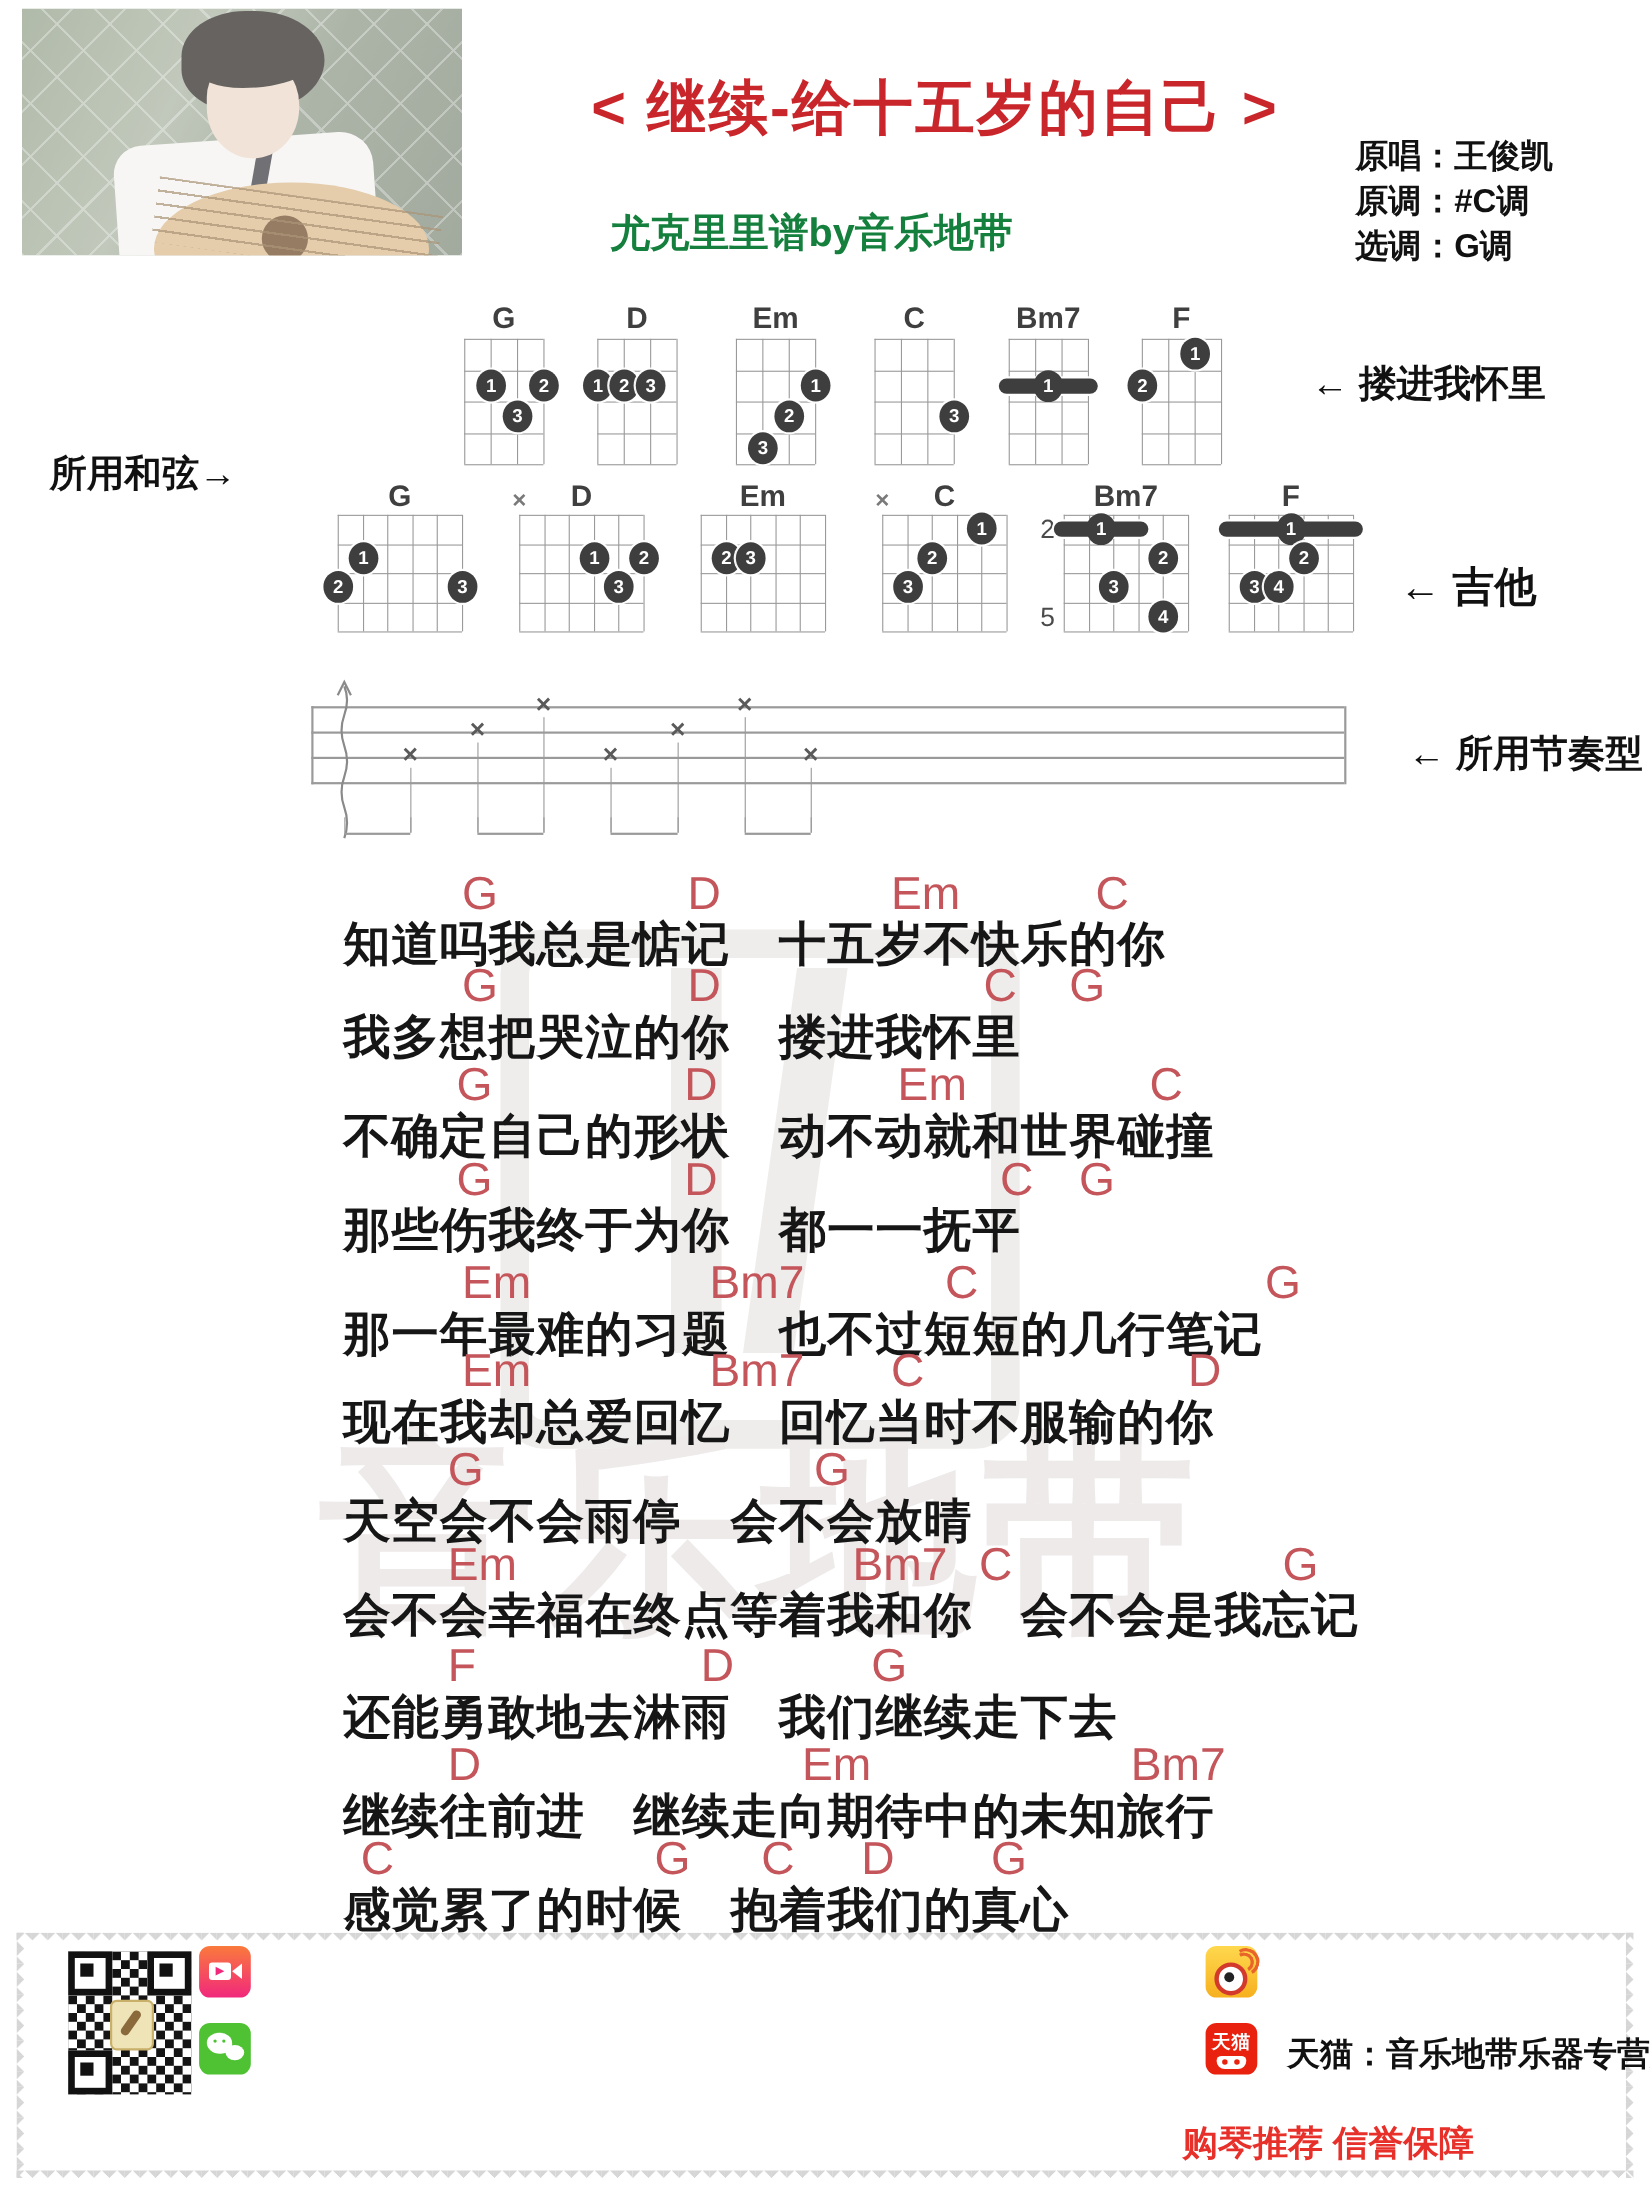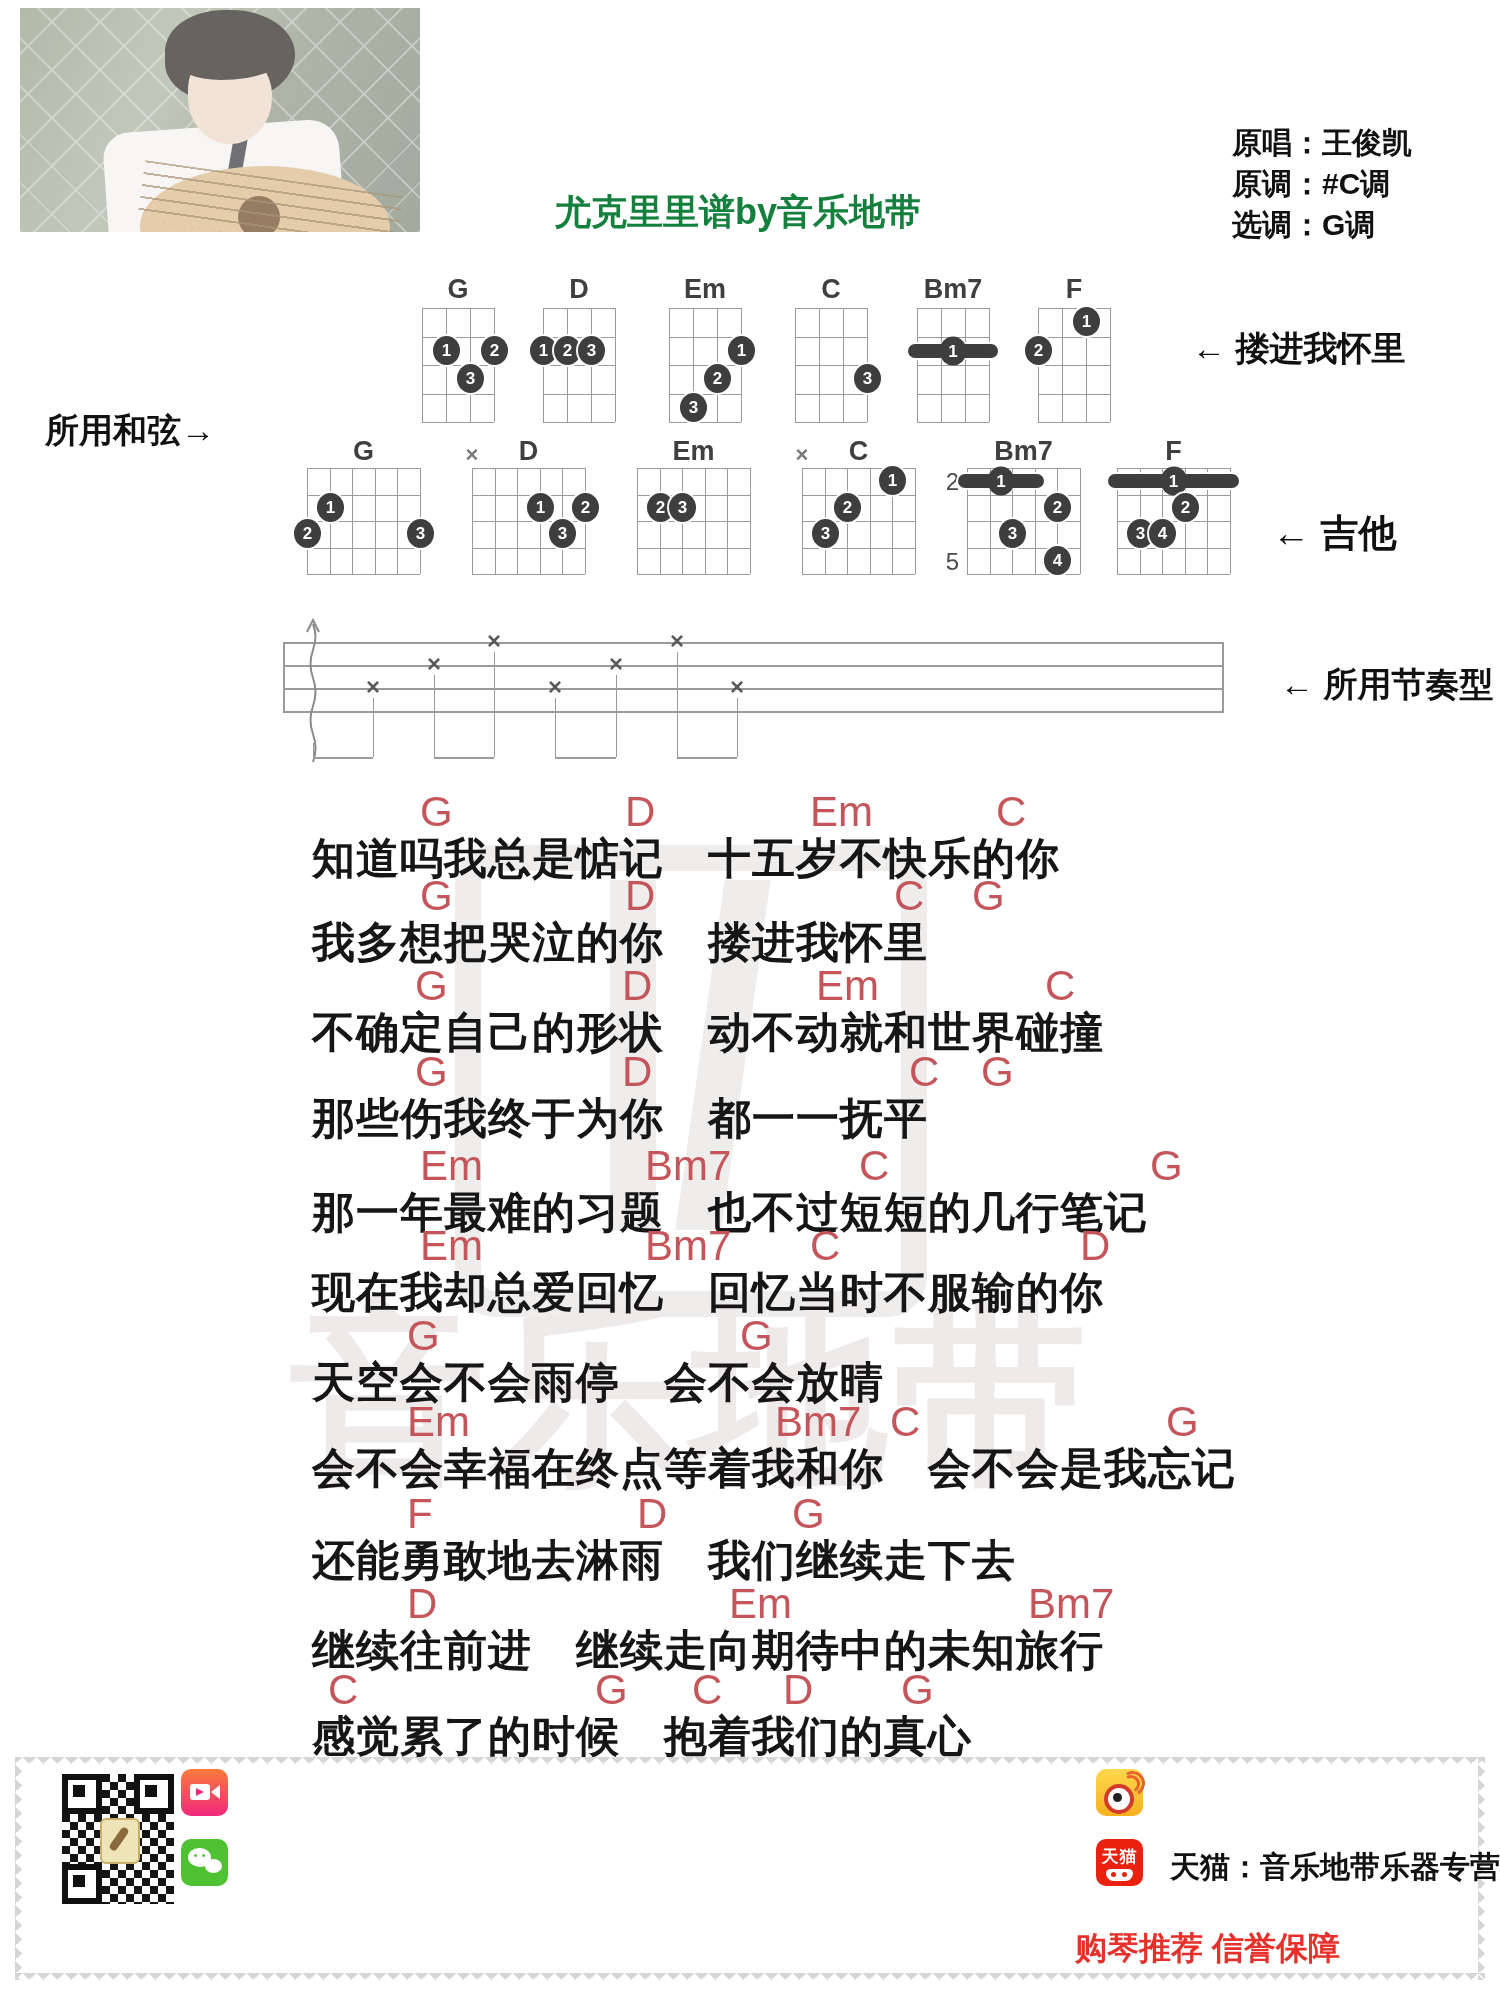--- a/index.html
+++ b/index.html
@@ -120,20 +120,21 @@
     <div class="tie"></div>
     <div class="hair"></div>
     <div class="face"></div>
     <div class="bangs"></div>
     <div class="guitar"></div>
     <div class="hole"></div>
     <div class="strings"></div>
     <div class="wash"></div>
   </div>
 
+  <div id="title" class="abs" style="color: rgb(201, 38, 44);">&lt; 继续-给十五岁的自己 &gt;</div>
   <div id="subtitle" class="abs" style="color: #15803d;">尤克里里谱by音乐地带</div>
   <div id="credits" class="abs">
       <div>原唱：王俊凯</div>
       <div>原调：#C调</div>
       <div>选调：G调</div>
     </div>
 
   <div class="abs sec-label" style="left:45px;top:408px;">所用和弦→</div>
   <div class="abs sec-label" style="left:1192px;top:326px;">← 搂进我怀里</div>
   <div class="abs sec-label" style="left:1272px;top:508px;font-size:38px;">← 吉他</div>

